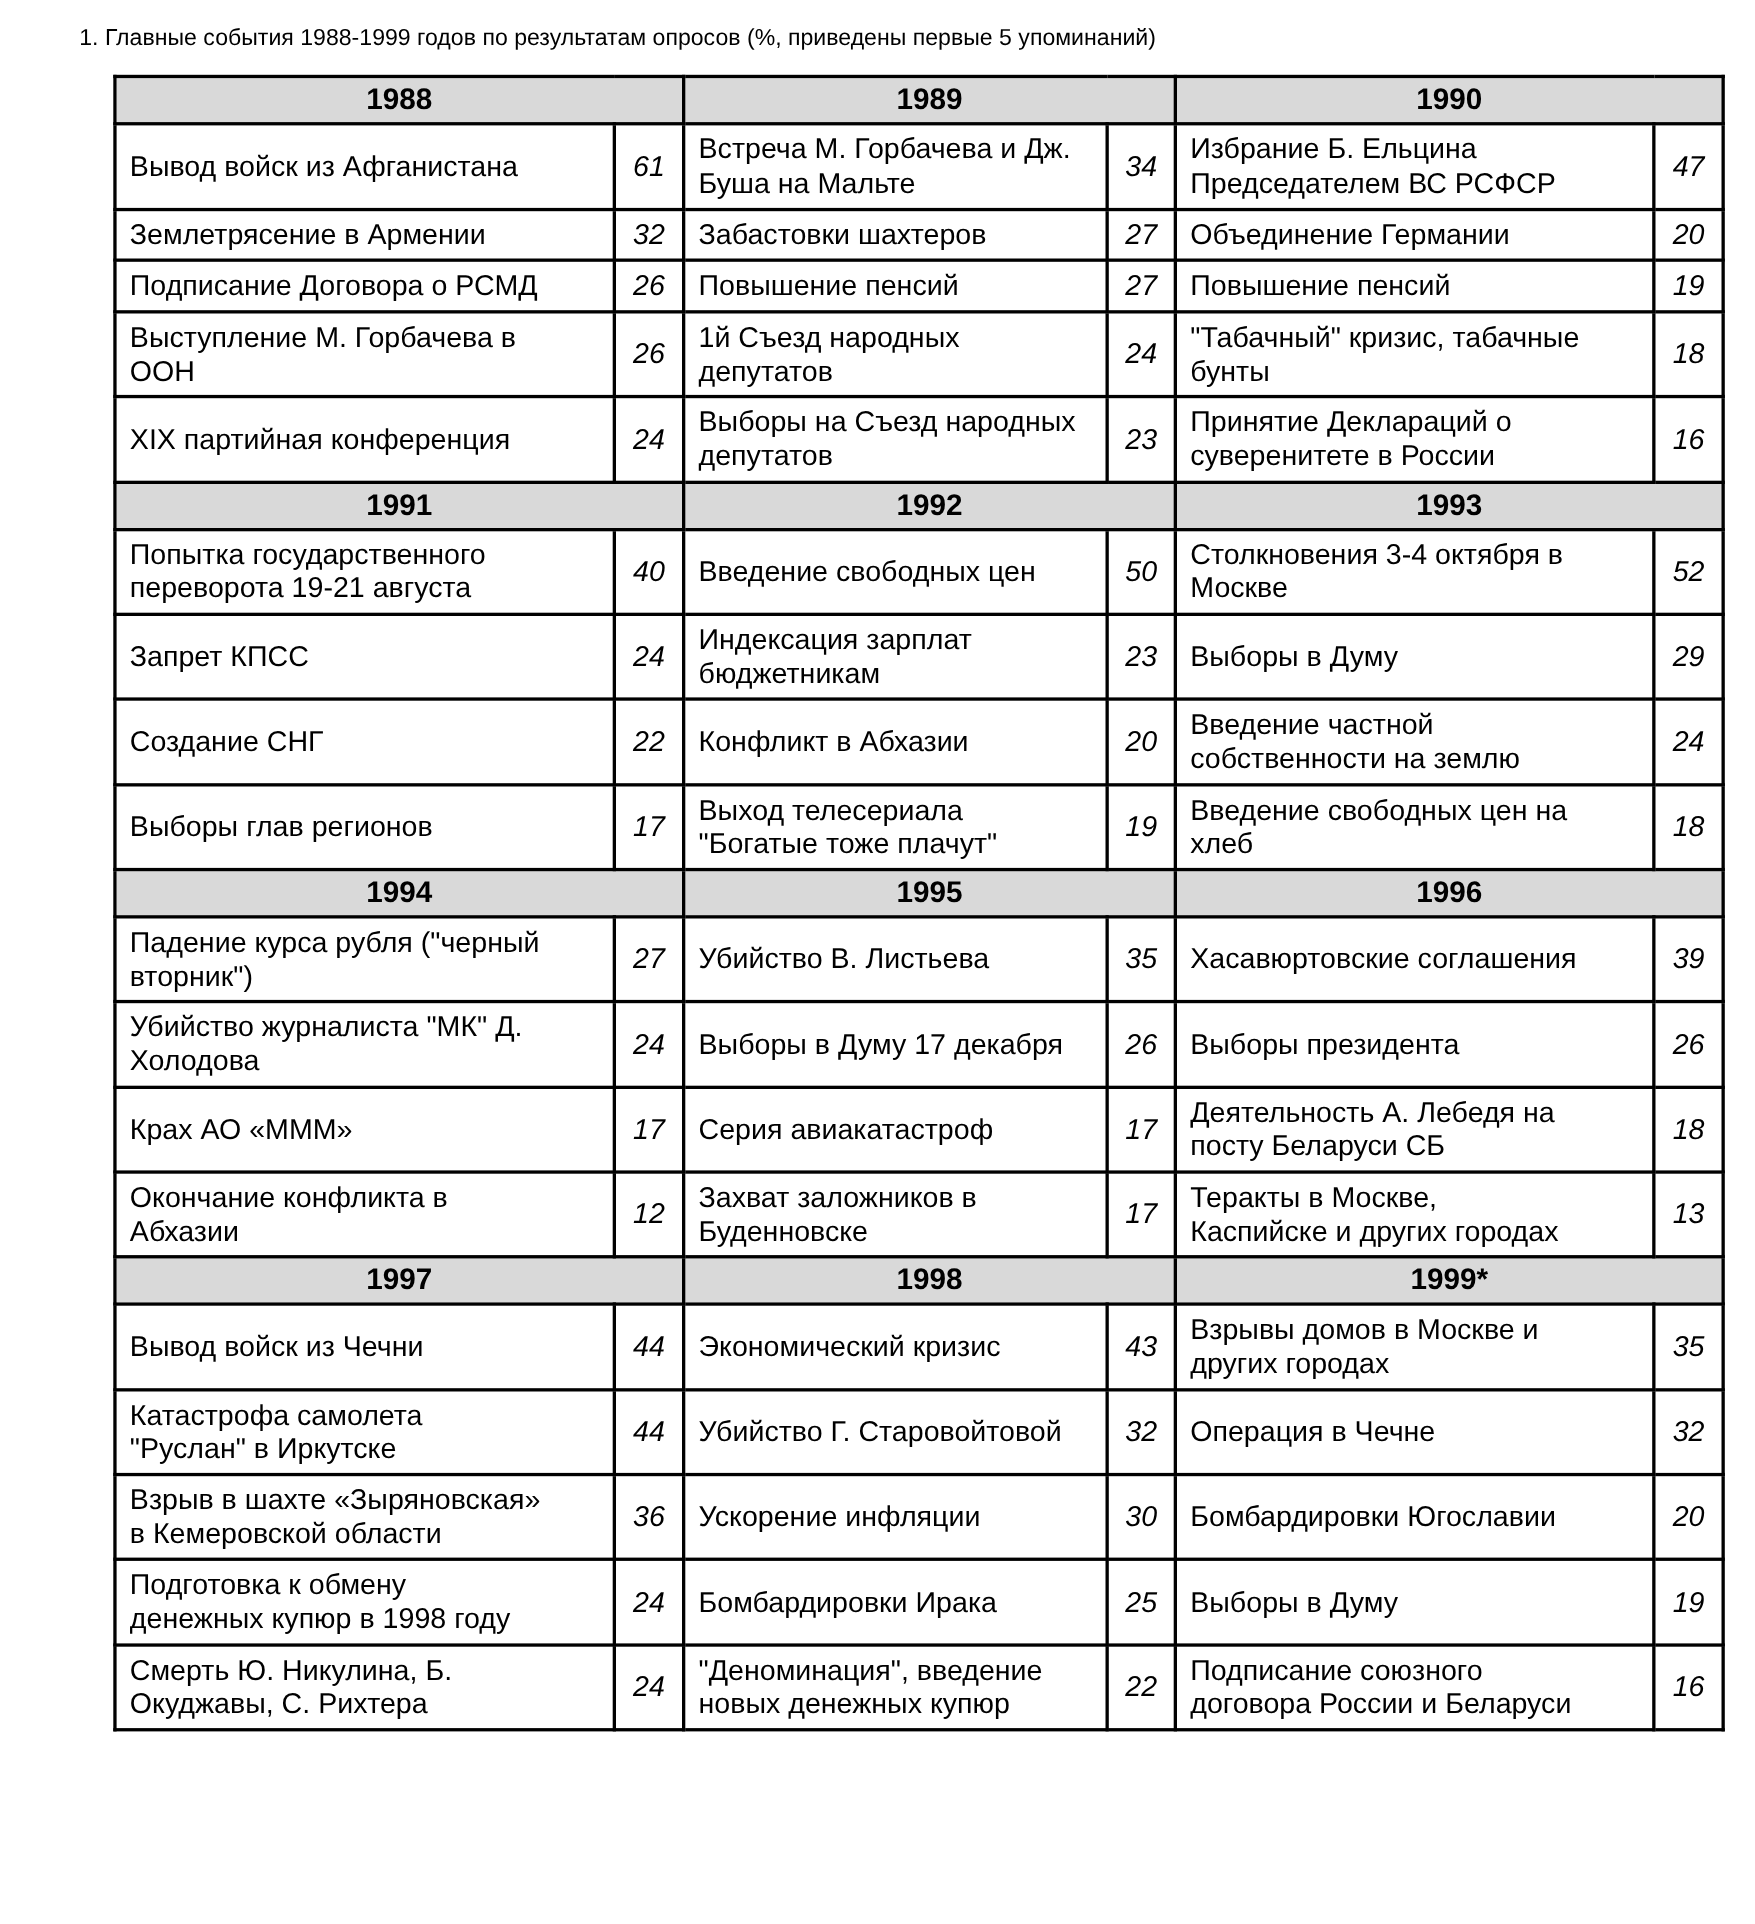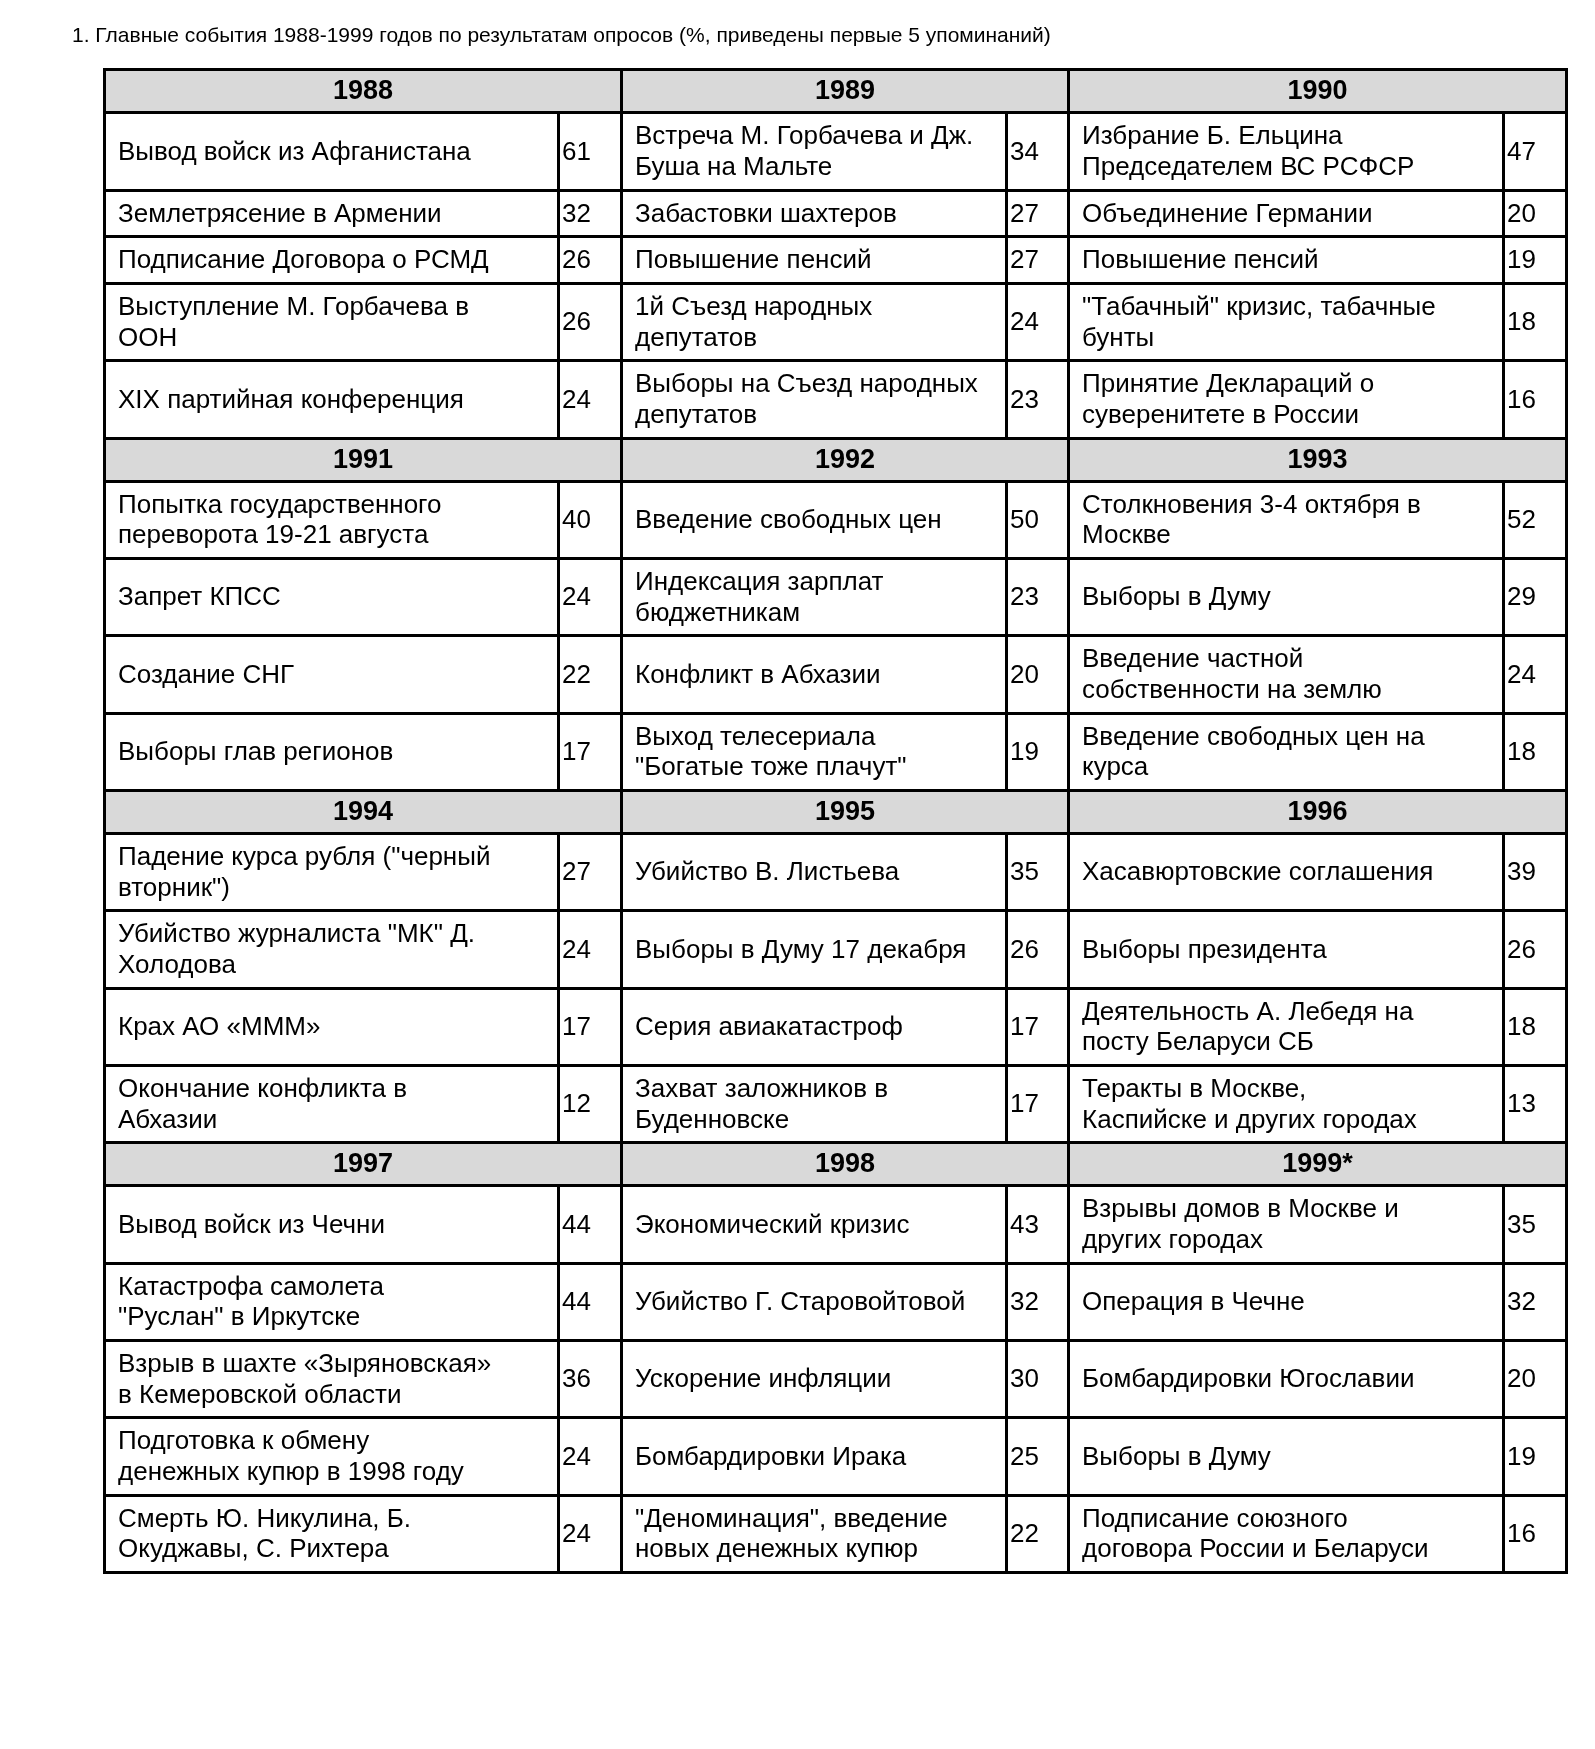--- a/index.html
+++ b/index.html
@@ -45,22 +45,24 @@
     line-height: 1.18;
     text-align: left;
     padding: 6px 20px 7px 12px;
   }
   td.event.c0 { padding-right: 62px; }
   td.event.c1 { padding-right: 20px; }
   td.event.c2 { padding-right: 64px; }
   td.value {
     font-size: 26px;
     line-height: 1.18;
+    text-align: center;
     padding: 6px 2px 7px 2px;
     border-left-width: 2px;
+    font-style: italic;
   }
 </style>
 </head>
 <body>
 
 <p class="page-title">1. Главные события 1988-1999 годов по результатам опросов (%, приведены первые 5 упоминаний)</p>
 
 <table class="events">
   <colgroup>
     <col style="width:454px">
@@ -143,21 +145,21 @@
         <td class="event c1">Конфликт в Абхазии</td>
         <td class="value">20</td>
         <td class="event c2">Введение частной собственности на землю</td>
         <td class="value">24</td>
       </tr>
       <tr>
         <td class="event c0">Выборы глав регионов</td>
         <td class="value">17</td>
         <td class="event c1">Выход телесериала "Богатые тоже плачут"</td>
         <td class="value">19</td>
-        <td class="event c2">Введение свободных цен на курса</td>
+        <td class="event c2">Введение свободных цен на хлеб</td>
         <td class="value">18</td>
       </tr>
       <tr>
         <th colspan="2" class="year">1994</th>
         <th colspan="2" class="year">1995</th>
         <th colspan="2" class="year">1996</th>
       </tr>
       <tr>
         <td class="event c0">Падение курса рубля ("черный вторник")</td>
         <td class="value">27</td>

